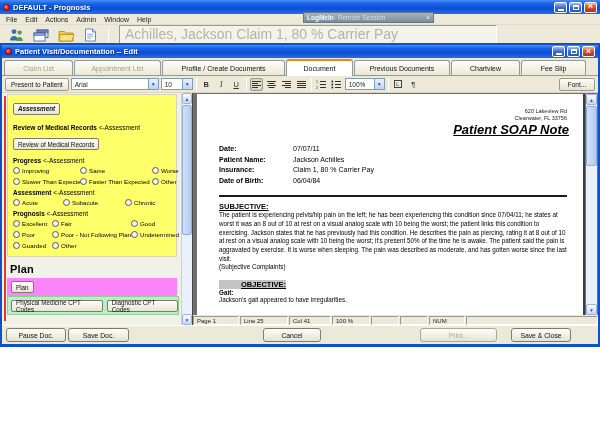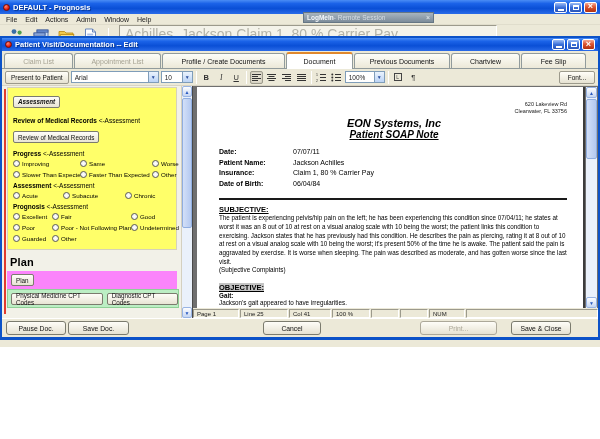--- a/index.html
+++ b/index.html
@@ -33,21 +33,21 @@
   .lm-close { margin-left: auto; color: #e8eef2; font-size: 7px; line-height: 1; }
 
   .app-toolbar { height: 19px; position: relative; background: #ece9d8; border-bottom: 1px solid #d8d4c4; }
   .tool-icons { display: flex; align-items: center; gap: 9px; padding: 2px 0 0 9px; height: 100%; }
   .tool-sep { width: 1px; height: 14px; background: #c6c2b2; border-right: 1px solid #fff; margin-left: 2px; }
   .name-box { position: absolute; left: 119px; top: 0; width: 378px; height: 19px; background: #f4f3ea;
     border: 1px solid; border-color: #9c9a8c #fff #fff #9c9a8c; color: #b3b3a8; font-size: 14px; line-height: 16px;
     padding-left: 5px; white-space: nowrap; overflow: hidden; }
 
   
-  .inner-window { position: absolute; left: 0; top: 36px; width: 600px; height: 304px;
+  .inner-window { position: absolute; left: 0; top: 43px; width: 600px; height: 304px;
     border: 2px solid #0c52c8; border-bottom-width: 3px; background: #ece9d8; display: flex; flex-direction: column; }
 
   .tabs { height: 18px; display: flex; align-items: flex-end; padding: 2px 2px 0 2px; border-bottom: 1px solid #919b9c; background: #ece9d8; }
   .tab { height: 15px; border: 1px solid #919b9c; border-bottom: none; border-radius: 3px 3px 0 0; margin-right: 1px;
     background: linear-gradient(#fdfdf8,#ece8d8); font-size: 7px; display: flex; align-items: center; justify-content: center; color: #111; }
   .tab.disabled { color: #a6a292; }
   .tab.active { height: 17px; background: #fff; border-top: 2px solid #e0882c; margin-bottom: -1px; }
 
   .editor-toolbar { height: 17px; display: flex; align-items: center; gap: 2px; padding: 0 3px; background: #ece9d8; border-bottom: 1px solid #d8d4c4; }
   .tb-btn { border: 1px solid #9c9a8c; background: linear-gradient(#fffef8,#e6e2d2); height: 13px; font-size: 6.5px;
@@ -90,27 +90,27 @@
     border: 1px solid #98b4e4; border-radius: 2px; color: #2a5ac0; font-size: 5px; display: flex; align-items: center; justify-content: center; }
   .sa-top { top: 0; } .sa-bottom { bottom: 0; }
   .scroll-thumb { position: absolute; left: 0; right: 0; background: linear-gradient(90deg,#d3e0f8,#b4c9f0);
     border: 1px solid #90aee0; border-radius: 2px; }
 
   .doc-area { flex: 1; position: relative; background: #6f6f6f; border-left: 1px solid #4a4a4a; overflow: hidden; }
   .page { position: absolute; left: 4px; top: 1px; right: 13px; bottom: 10px; background: #fff; border-right: 2px solid #3c3c3c; overflow: hidden;
     padding: 14px 14px 0 22px; }
   .addr { text-align: right; font-size: 5.5px; color: #222; line-height: 1.3; margin-right: 2px; }
   .clinic { text-align: center; font-weight: bold; font-style: italic; font-size: 11px; color: #000; margin-top: 2px; }
-  .doc-title { text-align: center; font-weight: bold; font-style: italic; font-size: 10px; text-decoration: underline; color: #000; margin-bottom: 7px; }
+  .doc-title { text-align: right; font-weight: bold; font-style: italic; font-size: 13px; text-decoration: underline; color: #000; margin-bottom: 7px; }
   .fields { font-size: 7px; color: #000; line-height: 1.5; }
   .fields .lbl { display: inline-block; width: 74px; font-weight: bold; }
   .rule { border: none; border-top: 2px solid #1a1a1a; margin: 9px 2px 5px 0; }
   .sec-title { font-size: 7.5px; font-weight: bold; color: #000; }
   .sec-title .und { text-decoration: underline; }
-  .sec-title .und.hl { background: #c4c4c4; }
+  .sec-title .und.hl { background: #c4c4c4; padding-left: 22px; }
   .body-txt { font-size: 6.3px; color: #000; line-height: 1.38; margin-right: 2px; }
   .mini-b { font-size: 6.3px; font-weight: bold; color: #000; } .gap8 { height: 8px; }
 
   .doc-scroll { position: absolute; right: 1px; top: 1px; bottom: 10px; width: 11px; background: #eaf1fb; }
 
   .statusbar { position: absolute; left: 0; right: 0; bottom: 0; height: 10px; background: #ece9d8; display: flex; align-items: stretch; padding-top: 1px; }
   .sb-cell { border: 1px solid; border-color: #9c9a8c #fff #fff #9c9a8c; font-size: 6px; color: #222;
     display: flex; align-items: center; padding: 0 3px; margin-right: 1px; white-space: nowrap; }
   .sb-fill { flex: 1; border: 1px solid; border-color: #9c9a8c #fff #fff #9c9a8c; }
 
@@ -410,21 +410,20 @@
         <div class="scroll-thumb" style="top:12px;height:130px"></div>
         <div class="scroll-arrow sa-bottom">▼</div>
       </div>
 
       <div class="doc-area">
         <div class="page">
           <div class="addr">
             <div>620 Lakeview Rd</div>
             <div>Clearwater, FL 33756</div>
           </div>
-          <div class="clinic">EON Systems, Inc</div>
           <div class="doc-title">Patient SOAP Note</div>
 
           <div class="fields">
             <div><span class="lbl">Date:</span><span>07/07/11</span></div>
             <div><span class="lbl">Patient Name:</span><span>Jackson Achilles</span></div>
             <div><span class="lbl">Insurance:</span><span>Claim 1, 80 % Carrier Pay</span></div>
             <div><span class="lbl">Date of Birth:</span><span>06/04/84</span></div>
           </div>
 
           <hr class="rule">

